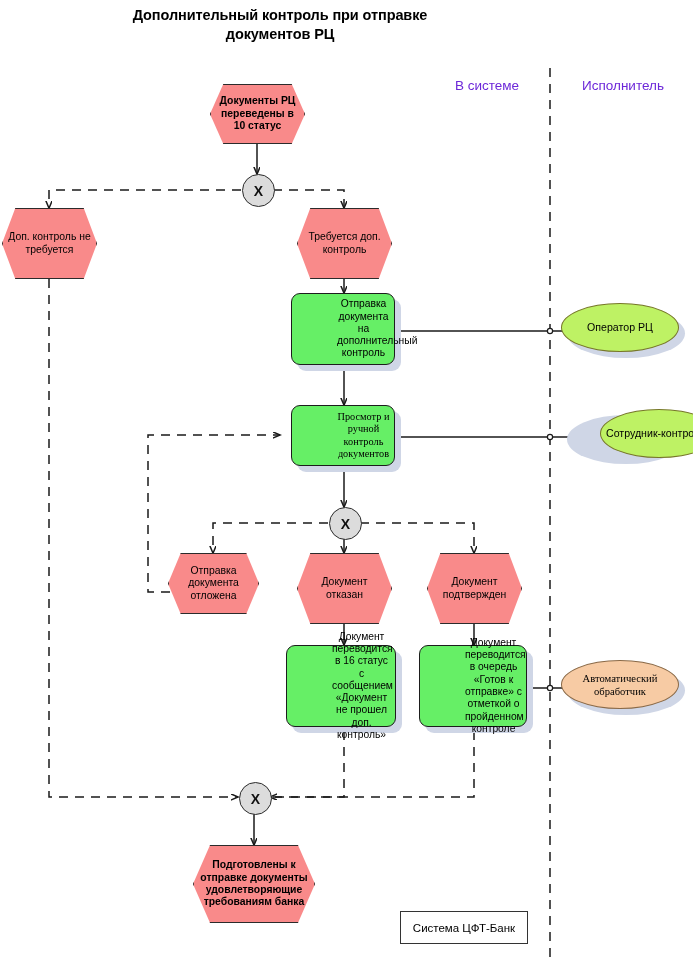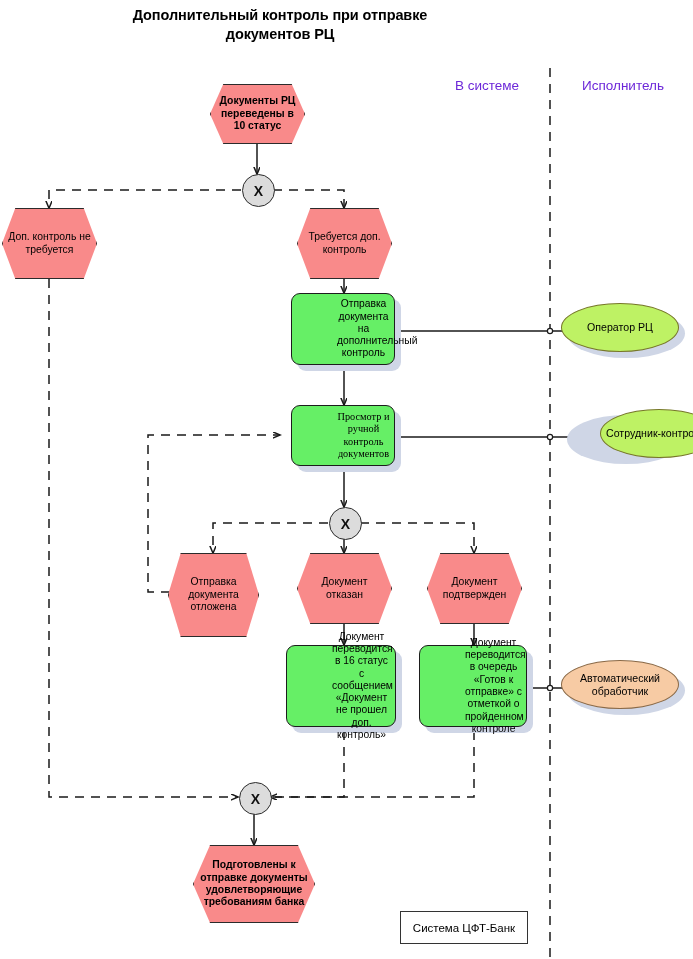--- a/index.html
+++ b/index.html
@@ -143,21 +143,21 @@
   </div>
 
   <div class="node hex" style="left:2px;top:208px;width:95px;height:71px;">
     <span class="lbl">Доп. контроль не требуется</span>
   </div>
 
   <div class="node hex" style="left:297px;top:208px;width:95px;height:71px;">
     <span class="lbl">Требуется доп. контроль</span>
   </div>
 
-  <div class="node hex" style="left:168px;top:553px;width:91px;height:84px;">
+  <div class="node hex" style="left:168px;top:553px;width:91px;height:61px;">
     <span class="lbl">Отправка документа отложена</span>
   </div>
 
   <div class="node hex" style="left:297px;top:553px;width:95px;height:71px;">
     <span class="lbl">Документ отказан</span>
   </div>
 
   <div class="node hex" style="left:427px;top:553px;width:95px;height:71px;">
     <span class="lbl">Документ подтвержден</span>
   </div>
@@ -190,21 +190,21 @@
   <div class="node ellipse yellow" style="left:561px;top:303px;width:118px;height:49px;">
     <span class="lbl">Оператор РЦ</span>
   </div>
 
   <div class="ell-shadow" style="left:567px;top:415px;width:118px;height:49px;"></div>
   <div class="node ellipse yellow" style="left:561px;top:409px;width:118px;height:49px;margin-left:39px;">
     <span class="lbl">Сотрудник-контролер</span>
   </div>
 
   <div class="ell-shadow" style="left:567px;top:666px;width:118px;height:49px;"></div>
-  <div class="node ellipse orange" style="left:561px;top:660px;width:118px;height:49px;">
+  <div class="node ellipse orange" style="left:561px;top:660px;width:118px;height:49px;font-family:Liberation Serif, serif;">
     <span class="lbl">Автоматический обработчик</span>
   </div>
 
   <div class="gateway" style="left:242px;top:174px;">
     <span>X</span>
   </div>
   <div class="gateway" style="left:329px;top:507px;">
     <span>X</span>
   </div>
   <div class="gateway" style="left:239px;top:782px;">

